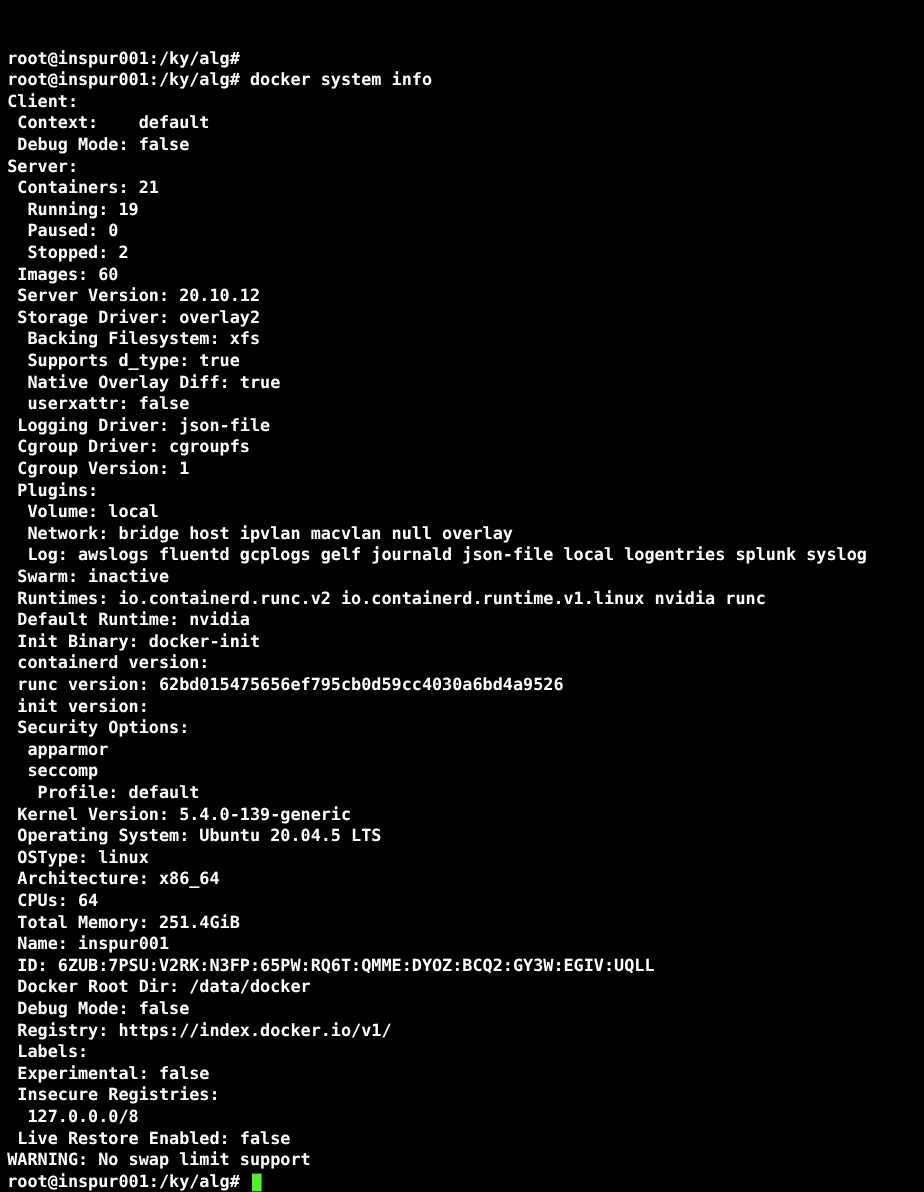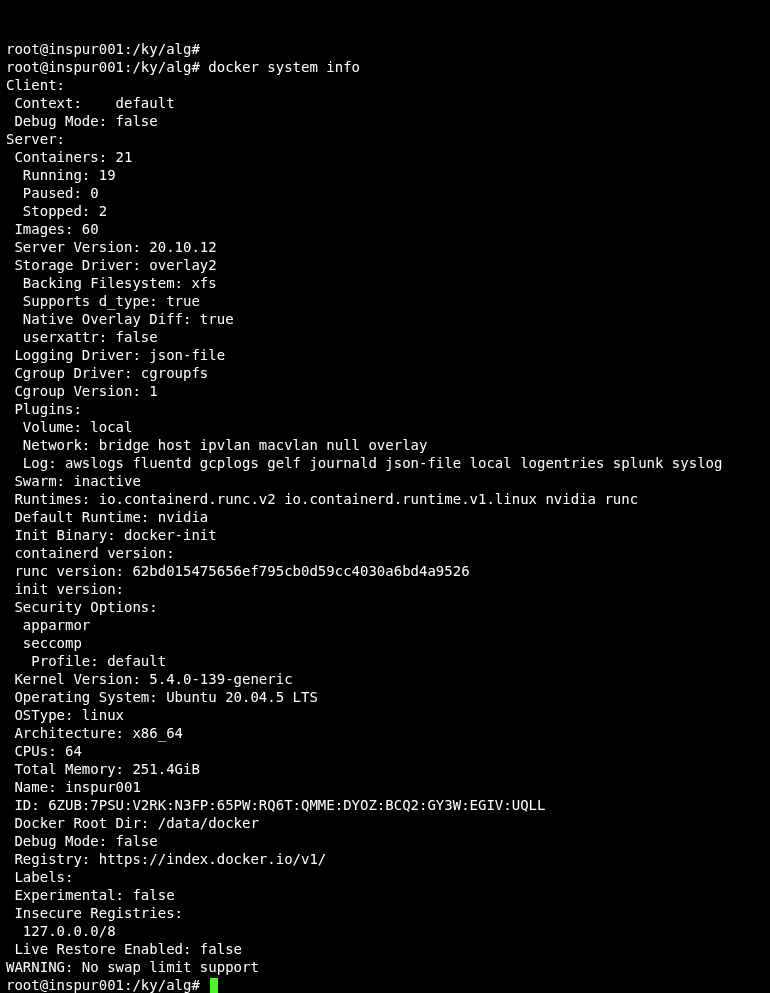--- a/index.html
+++ b/index.html
@@ -12,21 +12,21 @@
   }
   .terminal {
     font-family: "DejaVu Sans Mono", "Liberation Mono", "Consolas", monospace;
     font-size: 14px;
     line-height: 18px;
     color: #ffffff;
     white-space: pre;
     padding: 4px 6px;
     position: relative;
   }
-  .line { display: block; }
+  .line { display: block; font-weight: bold; }
   .cursor {
     display: inline-block;
     width: 8px;
     height: 15px;
     background: #4af626;
     vertical-align: text-bottom;
     margin-left: 2px;
   }
 </style>
 </head>

